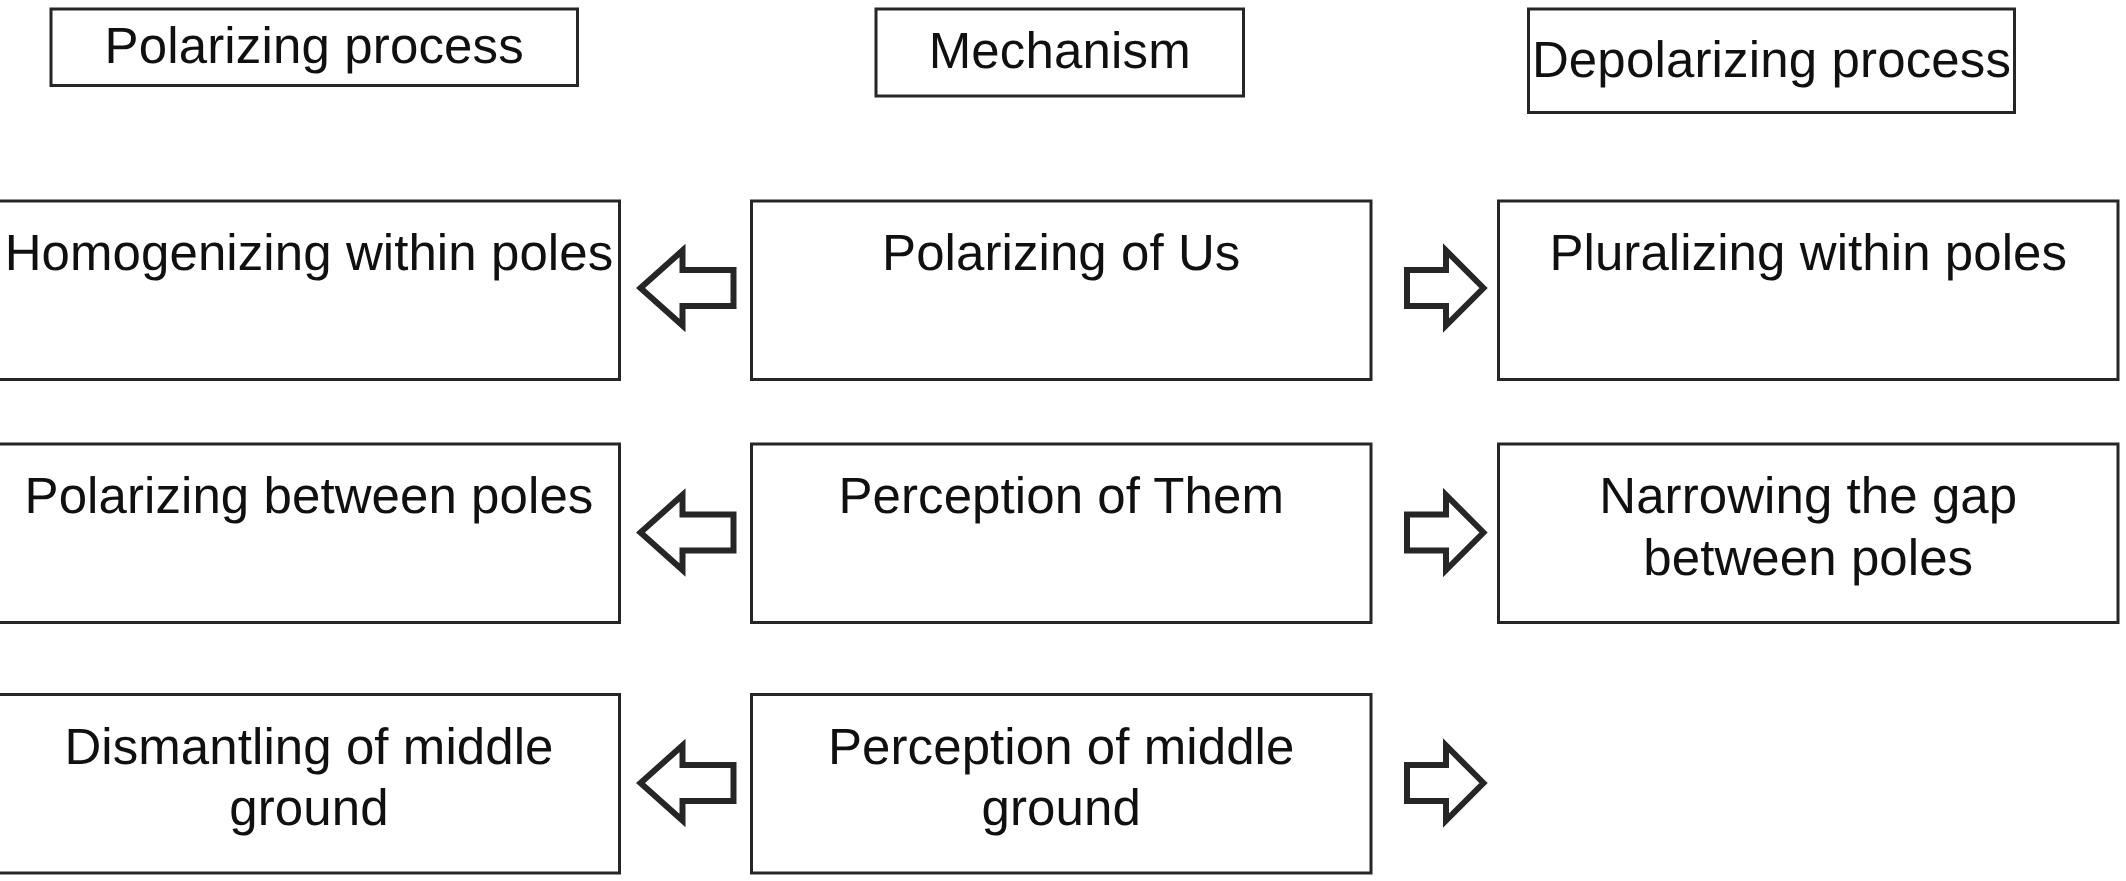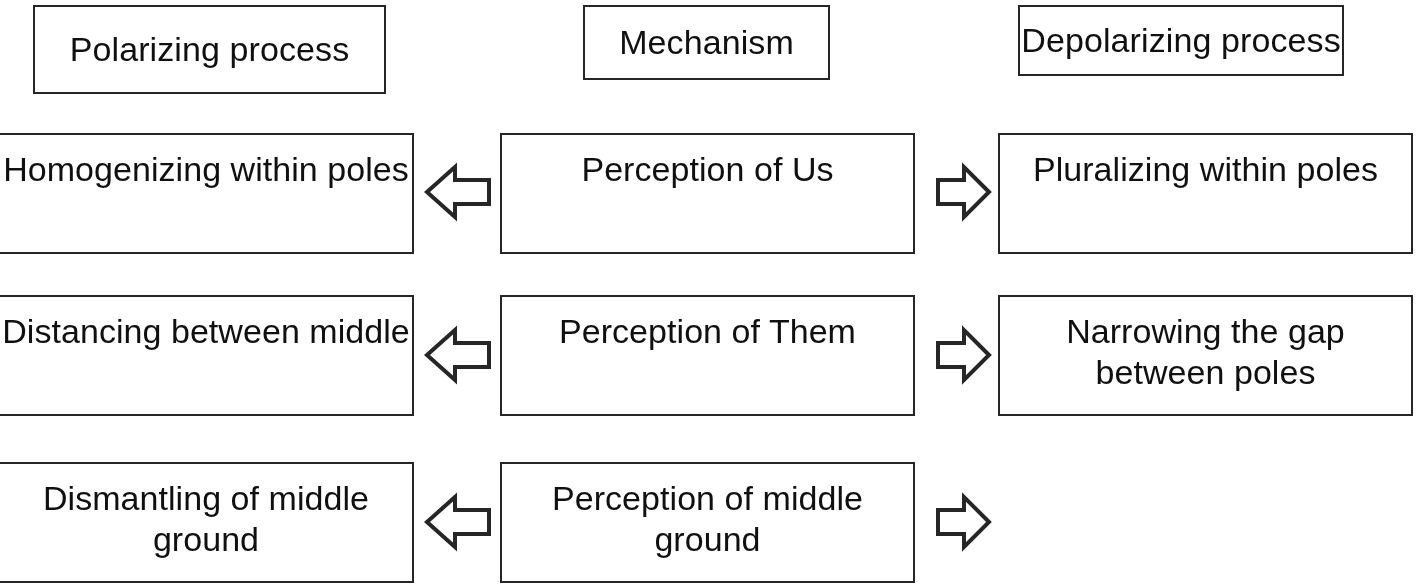--- a/index.html
+++ b/index.html
@@ -51,22 +51,22 @@
     align-items: flex-start;
     padding-top: 14px;
   }
   .cell .txt {
     font-size: 34px;
     font-weight: 400;
     letter-spacing: 0.05px;
   }
 
   
-  #hdr-left   { left: 33px;   top: 5px; width: 353px; height: 89px; }
-  #hdr-mid    { left: 583px;  top: 5px; width: 247px; height: 75px; }
+  #hdr-left   { left: 33px;   top: 5px; width: 353px; height: 53px; }
+  #hdr-mid    { left: 583px;  top: 5px; width: 247px; height: 60px; }
   #hdr-right  { left: 1018px; top: 5px; width: 326px; height: 71px; }
 
   
   .col-left  { left: -2px;  width: 416px; }
   .col-mid   { left: 500px; width: 415px; }
   .col-right { left: 998px; width: 415px; }
 
   
   .row1 { top: 133px; height: 121px; }
   .row2 { top: 295px; height: 121px; }
@@ -101,33 +101,33 @@
 
   <div class="box cell col-left row1">
     <span class="txt">Homogenizing within poles</span>
   </div>
   <span class="arrow arrow-left arrow-r1">
     <svg viewBox="0 0 68 62" width="68" height="62" aria-hidden="true">
       <path d="M 3 31 L 31 6 L 31 19 L 65 19 L 65 43 L 31 43 L 31 56 Z" fill="#ffffff" stroke="#262626" stroke-width="4" stroke-linejoin="miter" stroke-linecap="butt"></path>
     </svg>
   </span>
   <div class="box cell col-mid row1">
-    <span class="txt">Perception of Us</span>
+    <span class="txt">Polarizing of Us</span>
   </div>
   <span class="arrow arrow-right arrow-r1">
     <svg viewBox="0 0 57 62" width="57" height="62" aria-hidden="true">
       <path d="M 54 31 L 29 6 L 29 19 L 3 19 L 3 43 L 29 43 L 29 56 Z" fill="#ffffff" stroke="#262626" stroke-width="4" stroke-linejoin="miter" stroke-linecap="butt"></path>
     </svg>
   </span>
   <div class="box cell col-right row1">
     <span class="txt">Pluralizing within poles</span>
   </div>
 
   <div class="box cell col-left row2">
-    <span class="txt">Distancing between middle</span>
+    <span class="txt">Polarizing between poles</span>
   </div>
   <span class="arrow arrow-left arrow-r2">
     <svg viewBox="0 0 68 62" width="68" height="62" aria-hidden="true">
       <path d="M 3 31 L 31 6 L 31 19 L 65 19 L 65 43 L 31 43 L 31 56 Z" fill="#ffffff" stroke="#262626" stroke-width="4" stroke-linejoin="miter" stroke-linecap="butt"></path>
     </svg>
   </span>
   <div class="box cell col-mid row2">
     <span class="txt">Perception of Them</span>
   </div>
   <span class="arrow arrow-right arrow-r2">

